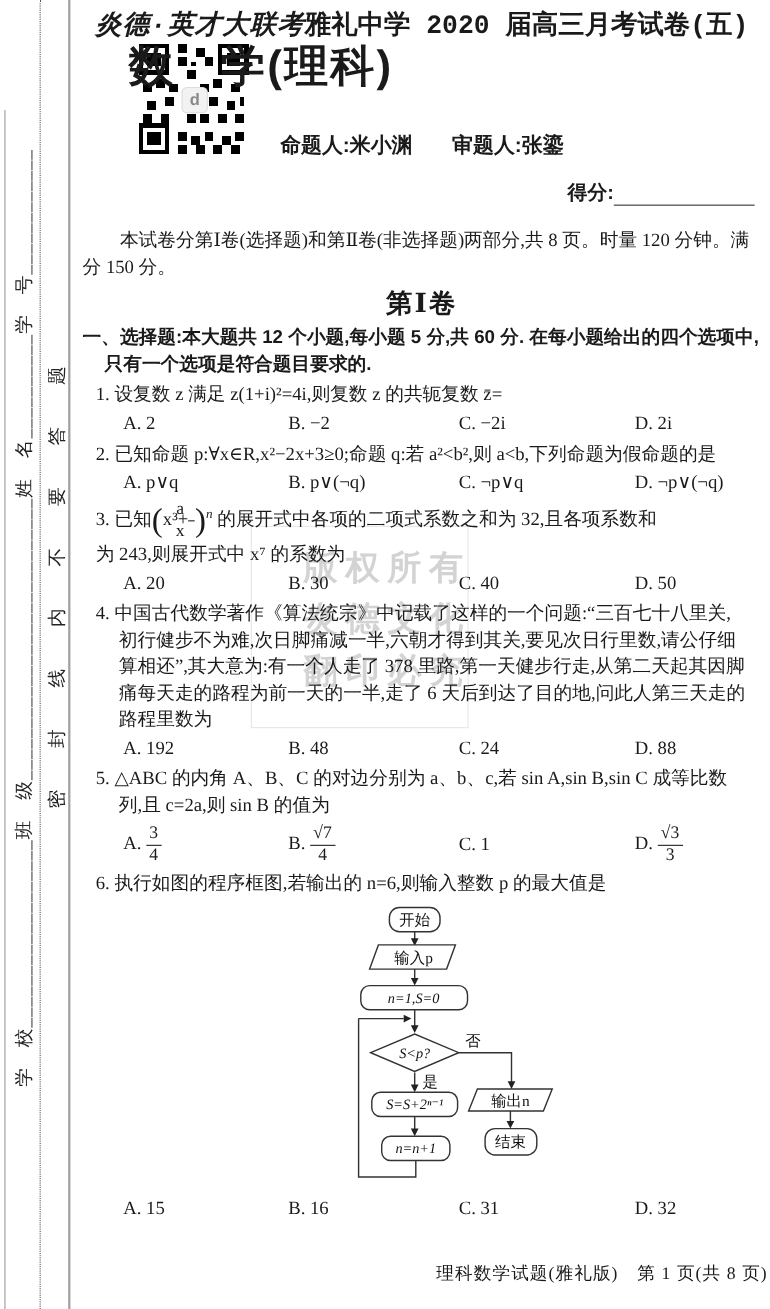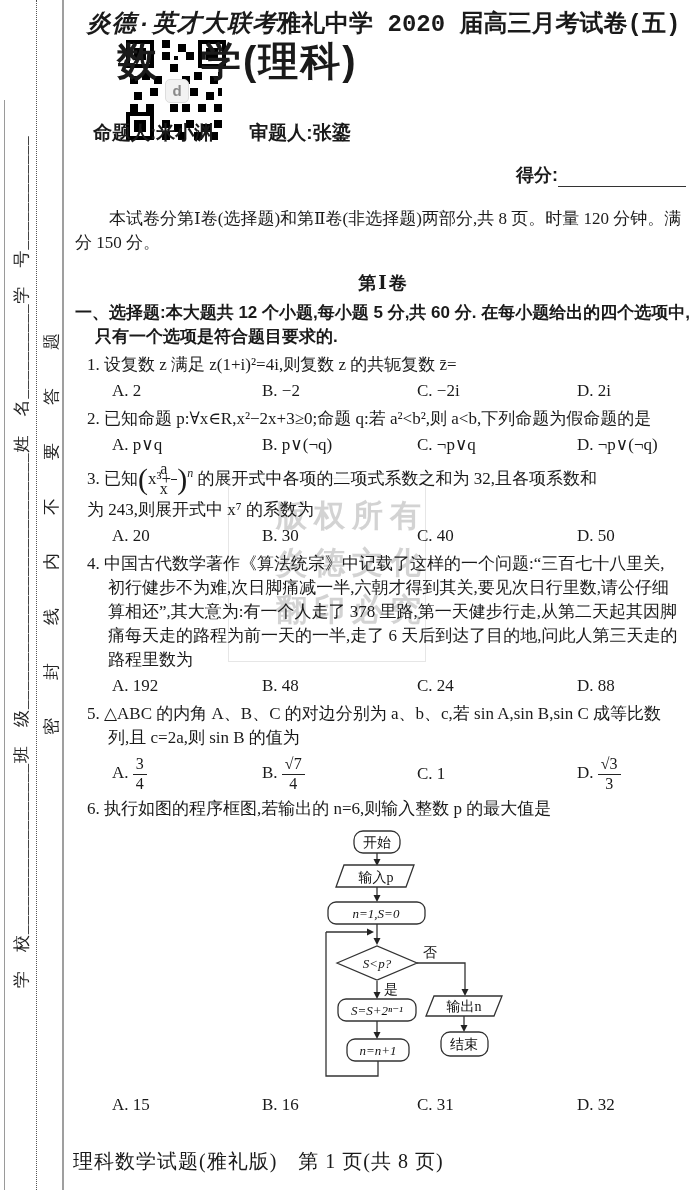--- a/index.html
+++ b/index.html
@@ -25,48 +25,48 @@
   .content { position:absolute; left:75px; top:0; width:617px; font-size:17px; line-height:24px; z-index:1; }
   .header-line { margin:13px 0 0; text-align:center; font-size:24px; font-weight:bold; white-space:nowrap;font-family:Liberation Mono, monospace; }
   .brand { font-style:italic; letter-spacing:1px; }
   .head-wrap { position:relative; height:112px; }
   .qr { position:absolute; left:50px; top:2px; width:102px; height:102px; }
   .qr-logo { position:absolute; left:40px; top:40px; width:22px; height:22px; background:#f2f2f2;
              border:1px solid #ddd; border-radius:5px; text-align:center; line-height:22px;
              font-family:"Liberation Sans",sans-serif; font-weight:bold; color:#8a8a8a; font-size:15px; }
   .subject { position:absolute; left:0; right:0; top:12px; text-align:left; padding-left:42px;
              font-family:"Liberation Sans","DejaVu Sans",sans-serif; font-weight:bold; font-size:40px; letter-spacing:2px; }
-  .people  { position:absolute; left:0; right:0; top:84px; 
+  .people  { position:absolute; left:0; right:0; top:84px; text-align:center;
              font-family:"Liberation Sans","DejaVu Sans",sans-serif; font-weight:bold; font-size:19px; }
   .people span { margin:0 18px; }
   .score-row { margin-top:14px; text-align:right; font-family:"Liberation Sans","DejaVu Sans",sans-serif;
                font-weight:bold; font-size:18px; padding-right:6px; }
   .score-blank { display:inline-block; width:128px; border-bottom:1.5px solid #333; height:18px; vertical-align:bottom; }
 
   .intro { margin:20px 0 0; text-indent:2em; }
-  .sec-title { margin:16px 0 0; text-align:center; font-size:18px; font-weight:bold; letter-spacing:2px; }
+  .sec-title { margin:10px 0 0; text-align:center; font-size:24px; font-weight:bold; letter-spacing:2px; }
   .sec-instr { margin:6px 0 0; font-family:"Liberation Sans","DejaVu Sans",sans-serif; font-weight:bold;
                padding-left:20px; text-indent:-20px; }
 
   .q { margin:4px 12px 0; padding-left:21px; text-indent:-21px; }
   .q p { margin:0; }
   .opts { display:grid; grid-template-columns:150px 155px 160px 1fr; margin-left:4px; text-indent:0; margin-top:2px; }
   .opts5 { align-items:center; margin-top:6px; margin-bottom:2px; }
 
   .frac { display:inline-block; vertical-align:middle; text-align:center; line-height:1.05; font-size:16px; }
   .frac .num { display:block; border-bottom:1px solid #222; padding:0 3px 1px; }
   .frac .den { display:block; padding-top:1px; }
   .bigp { font-size:30px; vertical-align:-5px; font-weight:normal; }
   .fexp { font-style:italic; font-size:12px; }
 
   .flow-wrap { margin:8px 0 2px 205px; text-indent:0; }
   .fc-cjk  { font-size:14px; }
   .fc-math { font-style:italic; font-size:13px; font-family:"Liberation Serif","DejaVu Serif",serif; }
 
-  .footer { position:absolute; left:73px; top:1148px; width:617px; text-align:left; font-size:20px;
+  .footer { position:absolute; left:81px; top:1148px; width:617px; text-align:right; font-size:16px;
             letter-spacing:1px; z-index:1; }
 </style>
 </head>
 <body>
 
 <div class="page">
 
   <div class="edge-line"></div>
   <div class="dotted-line"></div>
   <div class="border-line"></div>

